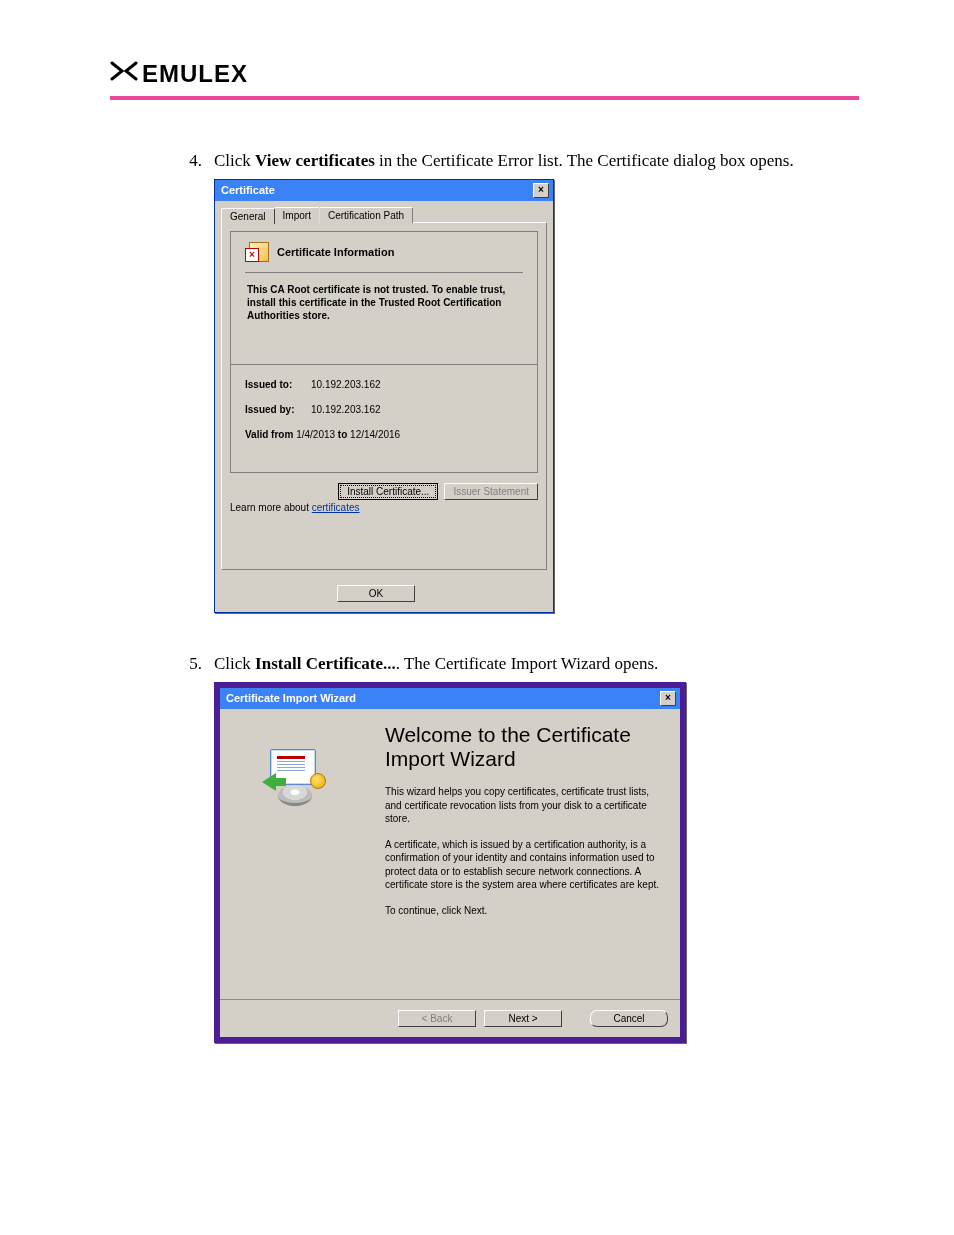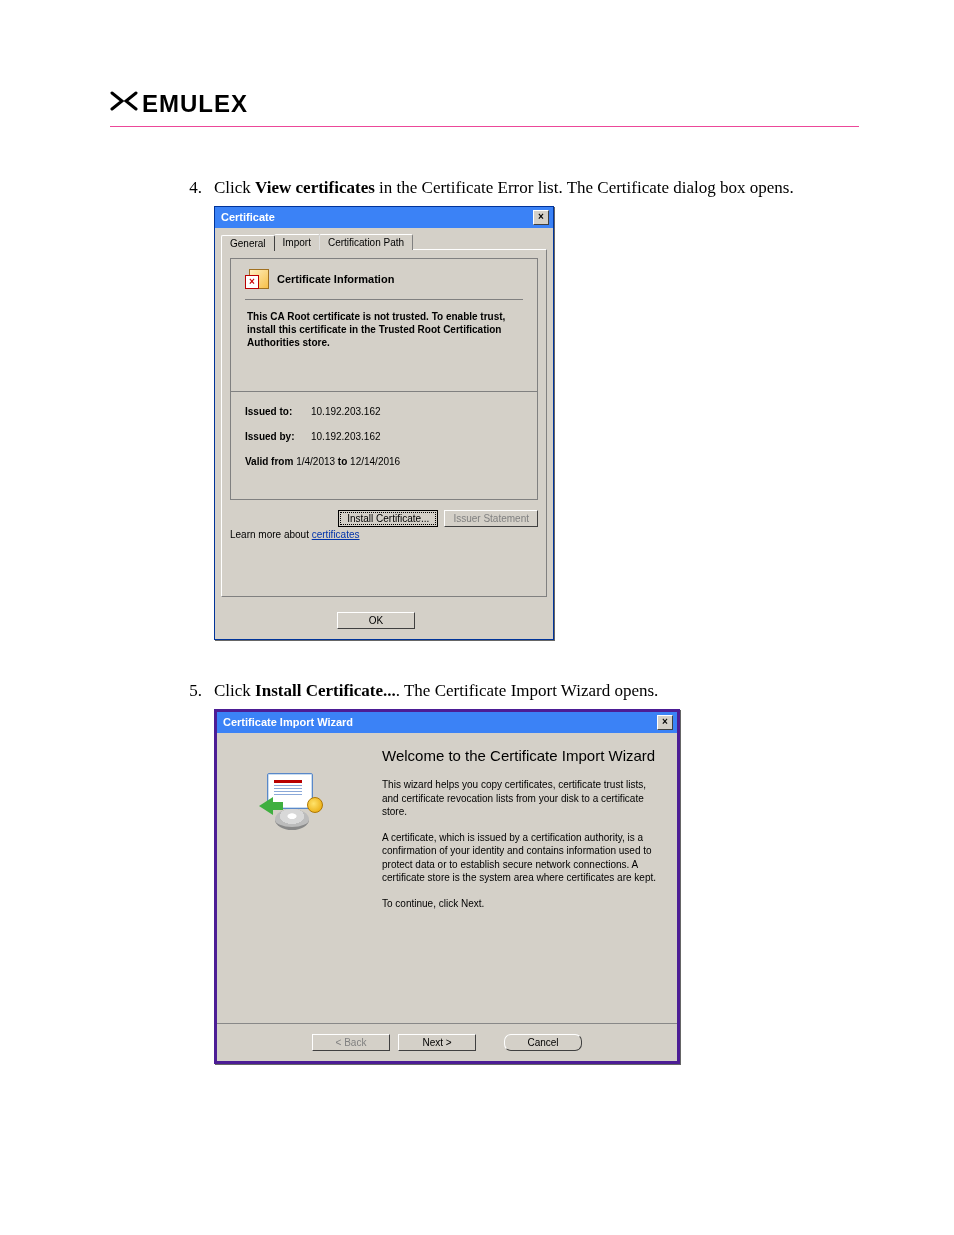--- a/index.html
+++ b/index.html
@@ -7,24 +7,23 @@
     padding: 0;
     background: #fff;
     font-family: Georgia, 'Times New Roman', serif;
     color: #000;
     width: 954px;
   }
   .page {
     padding: 60px 95px 60px 110px;
   }
   .header {
-    border-bottom: 1px solid #ec4899;
+    border-bottom: 4px solid #ec4899;
     padding-bottom: 8px;
     margin-bottom: 50px;
-    margin-top: 30px;
   }
   .logo {
     font-family: Arial, Helvetica, sans-serif;
     font-weight: 900;
     font-size: 24px;
     letter-spacing: 1px;
     display: flex;
     align-items: center;
     gap: 4px;
   }
@@ -214,21 +213,21 @@
   .dialog-ok {
     display: flex;
     justify-content: center;
     padding: 8px 26px 10px 10px;
   }
   .dialog-ok .winbtn { min-width: 60px; }
 
   
   .wizard-dialog {
     width: 460px;
-    border: 3px solid #4c1d95;
+    border: 6px solid #4c1d95;
     font-family: Tahoma, Arial, sans-serif;
     font-size: 10px;
     background: #d4d0c8;
     box-shadow: 1px 1px 0 #666;
   }
   .wizard-body {
     display: flex;
     min-height: 290px;
     background: #fff;
     margin: 0;
@@ -241,34 +240,34 @@
     justify-content:center;
     padding-top: 36px;
   }
   .wizard-content {
     flex: 1;
     background: #d4d0c8;
     padding: 14px 20px 14px 14px;
   }
   .wizard-title {
     font-family: Tahoma, Arial, sans-serif;
-    font-size: 15px;
+    font-size: 21px;
     line-height: 1.15;
     margin-bottom: 14px;
   }
   .wizard-p {
     font-size: 10px;
     line-height: 1.35;
     margin-bottom: 12px;
   }
   .wizard-footer {
     border-top: 1px solid #888;
     padding: 10px 12px;
     display: flex;
-    justify-content: center;
+    justify-content: flex-end;
     gap: 8px;
     background: #d4d0c8;
   }
   .wizard-footer .cancel { margin-left: 20px; border-radius: 7px; }
   .wiz-icon {
     width: 70px;
     height: 60px;
     position: relative;
   }
   .wiz-box {

